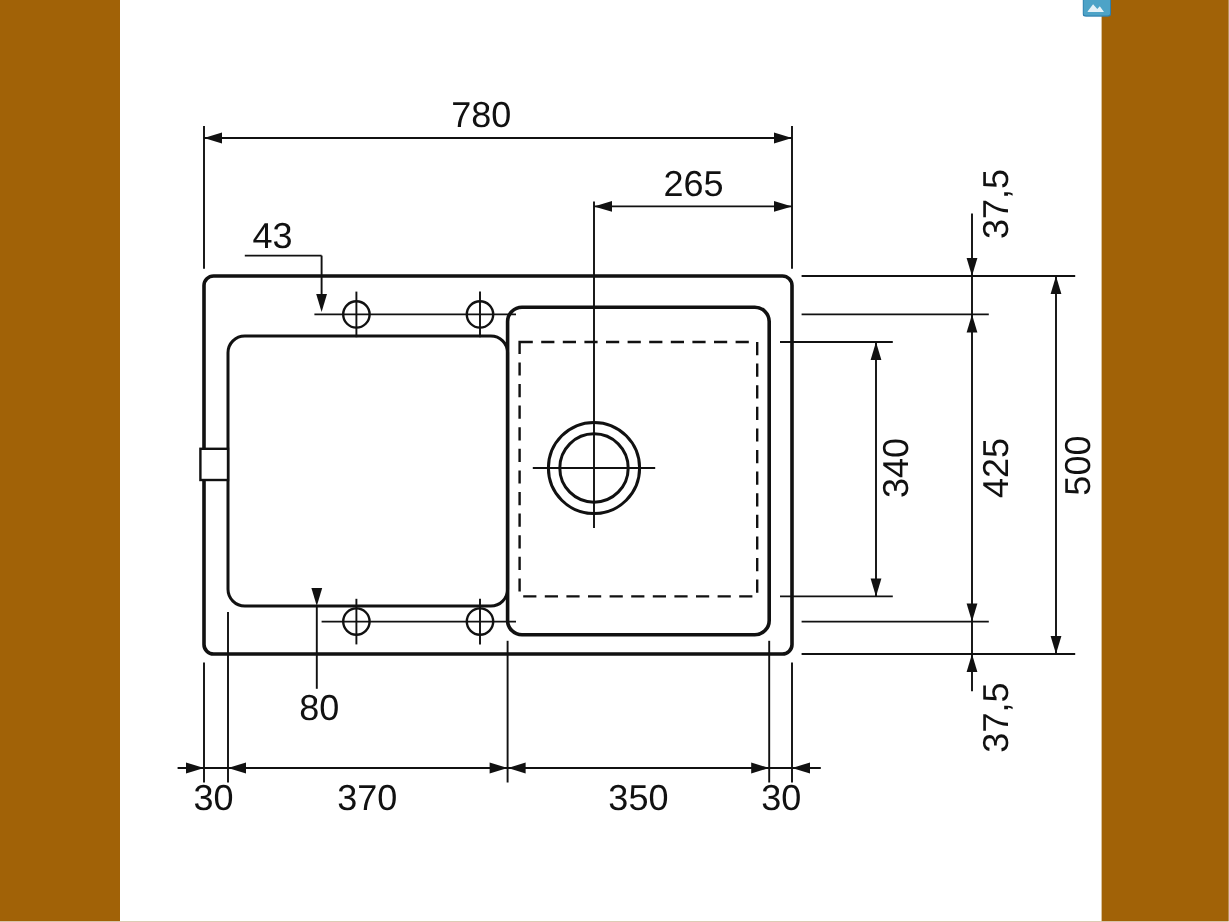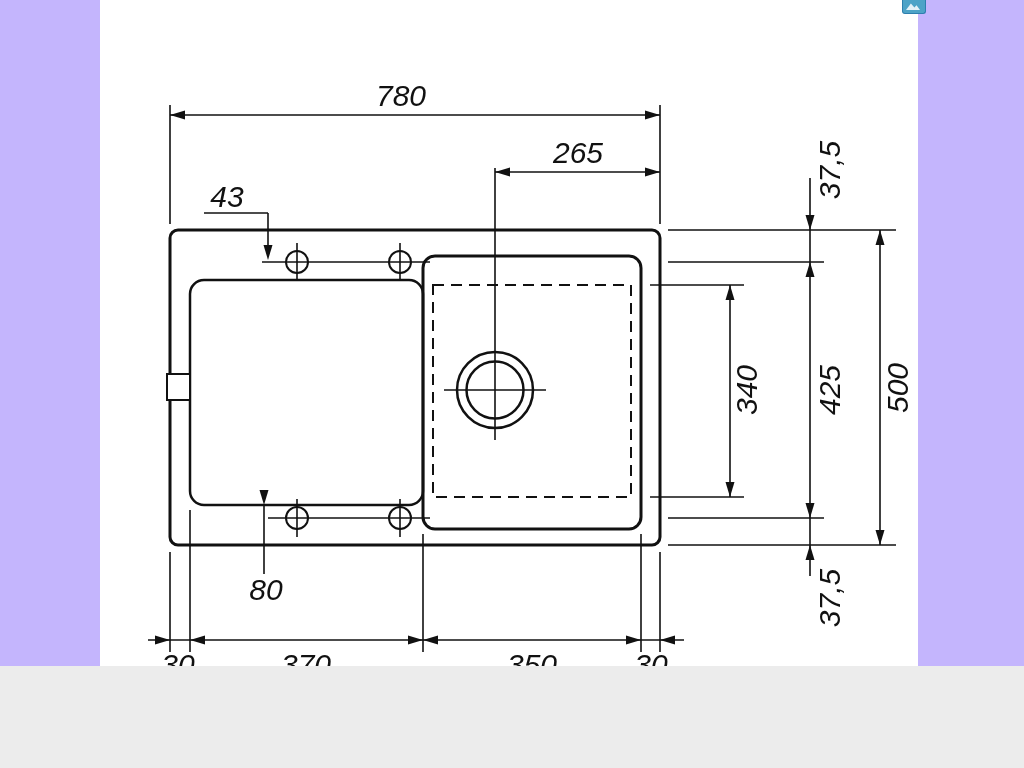--- a/index.html
+++ b/index.html
@@ -1,17 +1,17 @@
 <!DOCTYPE html>
 <html><head>
 <meta charset="utf-8">
 <style>
   html,body{margin:0;padding:0;background:#ececec;}
-  #stage{position:relative;width:1024px;height:666px;background:#c4b5fd;overflow:hidden;
-         font-family:"Liberation Sans", sans-serif;font-style:italic;}
+  #stage{position:relative;width:1024px;height:768px;background:#a16207;overflow:hidden;
+         font-family:"Liberation Sans", sans-serif;}
   #paper{position:absolute;left:100px;top:0;width:818px;height:768px;background:#ffffff;}
   #drawing{position:absolute;left:0;top:0;}
   .badge{position:absolute;left:902px;top:0;width:22px;height:13px;background:#4da3c7;
          border-radius:0 0 3px 3px;border:1px solid #2d7fae;border-top:none;}
   .badge .inner{position:absolute;left:3px;top:2px;width:14px;height:8px;background:#ffffff;opacity:.85;
          clip-path:polygon(0 100%,35% 20%,60% 70%,75% 40%,100% 100%);}
   svg text{font-family:"Liberation Sans", sans-serif;font-size:30px;fill:#111111;}
   .outline{fill:none;stroke:#111111;}
   .dim{stroke:#111111;stroke-width:1.6;fill:none;}
   .arrow{fill:#111111;stroke:none;}

